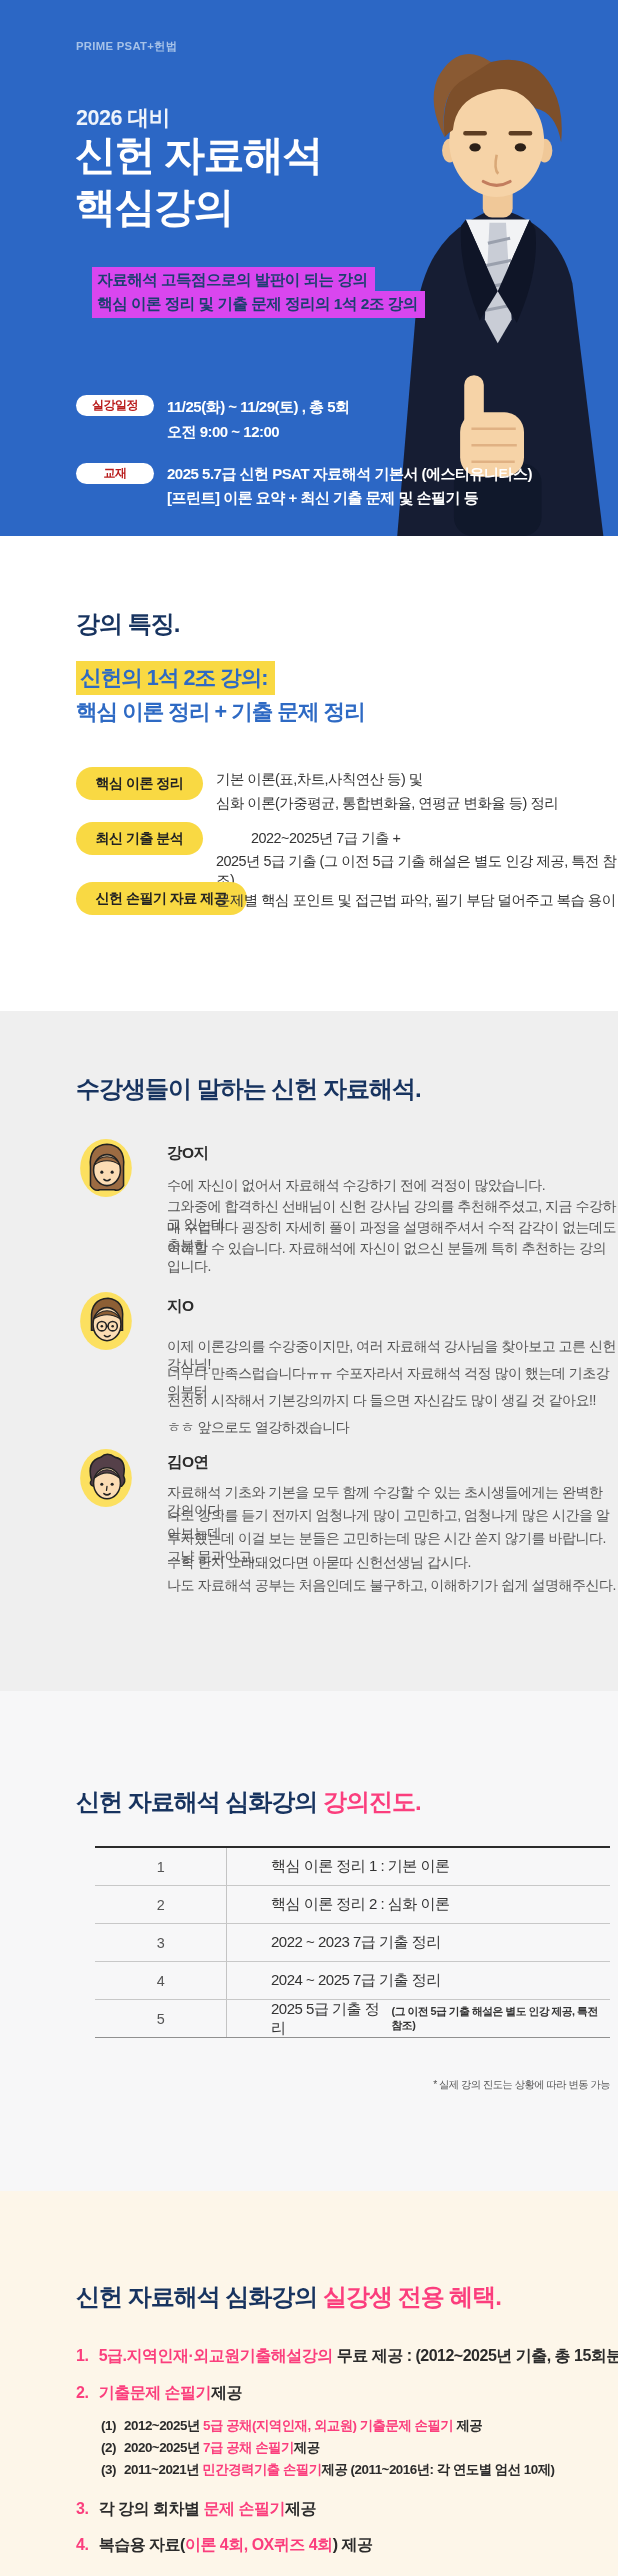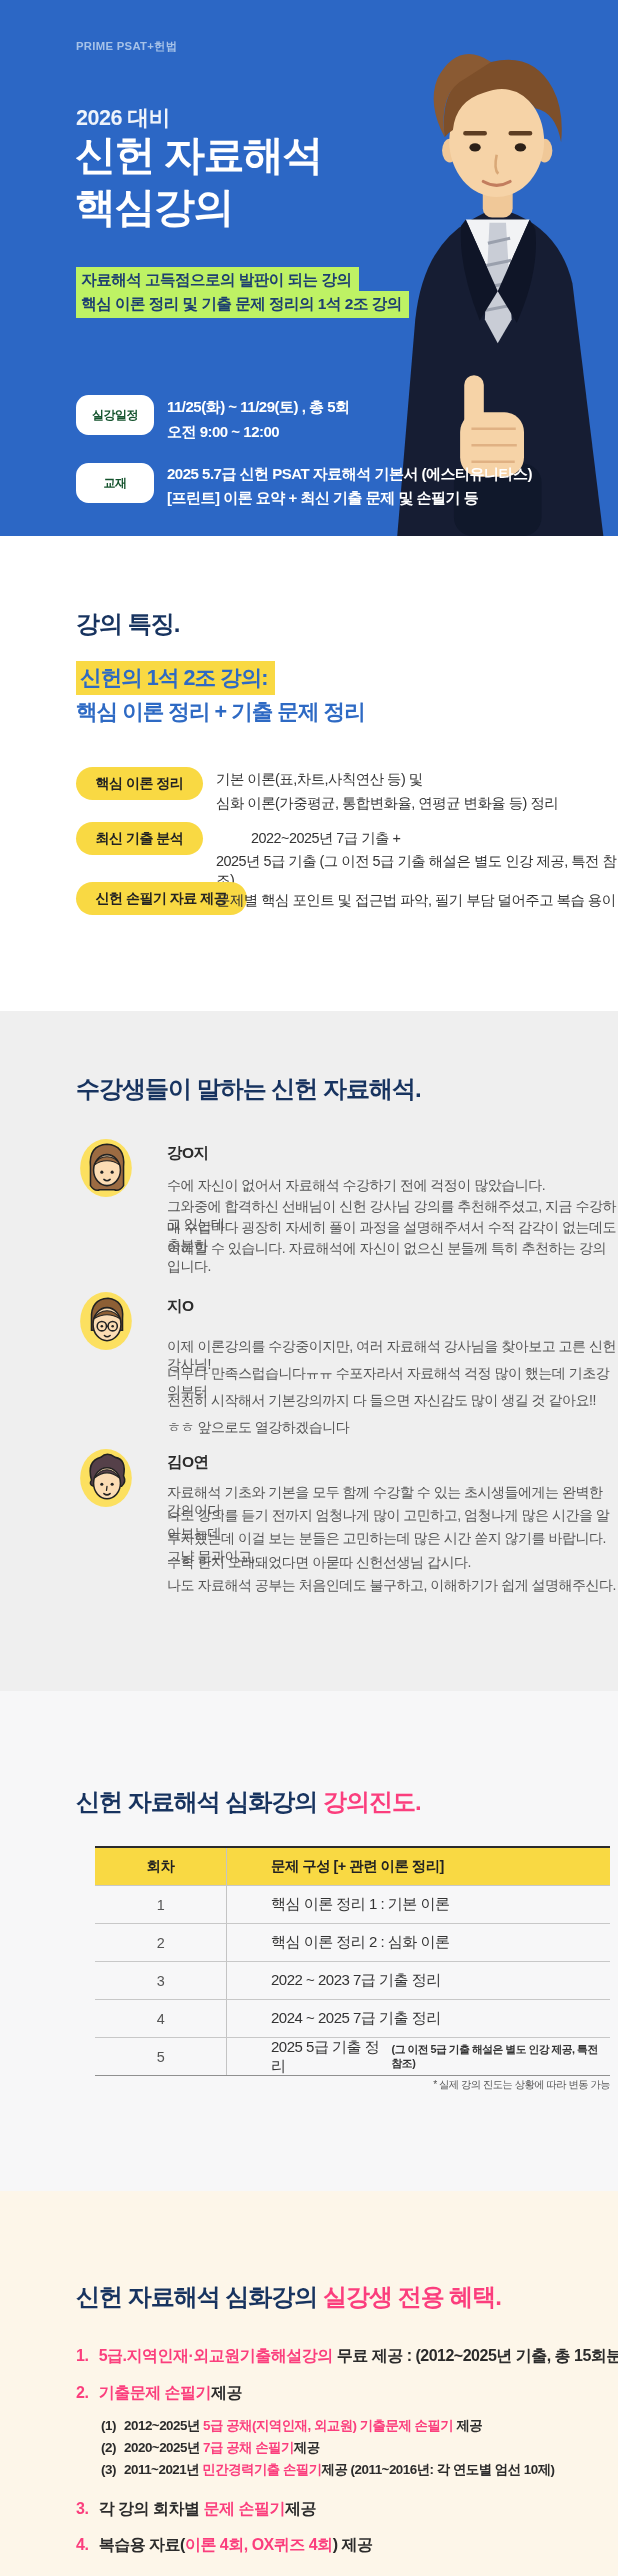--- a/index.html
+++ b/index.html
@@ -7,24 +7,24 @@
   .page{position:relative;width:618px;height:3329px;overflow:hidden;}
   .sec{position:absolute;left:0;width:618px;overflow:hidden;}
 
   
   .sec.hero{top:0;height:536px;background:#2c67c5;}
   .hero .eyebrow{position:absolute;left:76px;top:39px;font-size:11.3px;font-weight:700;color:#a6c2e8;letter-spacing:0.3px;}
   .hero .kicker{position:absolute;left:76px;top:103px;font-size:21.6px;font-weight:700;color:#eef3fb;letter-spacing:-0.5px;}
   .hero .htitle{position:absolute;left:75px;font-size:41px;font-weight:900;color:#ffffff;letter-spacing:-1.5px;line-height:1;}
   .hero .t1{top:135px;}
   .hero .t2{top:187px;}
-  .hero .hhl{position:absolute;left:76px;display:inline-block;background:#bef264;color:#1d3f70;font-size:15.5px;font-weight:800;padding:2.6px 7.2px 3.6px 5.2px;letter-spacing:-0.5px;}
+  .hero .hhl{position:absolute;left:92px;display:inline-block;background:#d946ef;color:#1d3f70;font-size:15.5px;font-weight:800;padding:2.6px 7.2px 3.6px 5.2px;letter-spacing:-0.5px;}
   .hero .hl1{top:267px;}
   .hero .hl2{top:291px;}
-  .wpill{position:absolute;left:76px;width:78px;height:40px;background:#ffffff;border-radius:12.4px;color:#14532d;font-size:12px;font-weight:800;display:flex;align-items:center;justify-content:center;letter-spacing:-0.5px;}
+  .wpill{position:absolute;left:76px;width:78px;height:21px;background:#ffffff;border-radius:12.4px;color:#b91c1c;font-size:12px;font-weight:800;display:flex;align-items:center;justify-content:center;letter-spacing:-0.5px;}
   .hero .sp{top:395px;}
   .hero .bp{top:463px;}
   .wtext{position:absolute;left:167px;color:#ffffff;font-size:15px;font-weight:700;letter-spacing:-0.5px;}
   .hero .s1{top:398px;}
   .hero .s2{top:423px;}
   .hero .b1{top:465px;}
   .hero .b2{top:489px;}
   .instructor{position:absolute;left:361px;top:31px;}
 
   
@@ -196,24 +196,20 @@
     <div class="rline r3c">투자했는데 이걸 보는 분들은 고민하는데 많은 시간 쏟지 않기를 바랍니다. 그냥 문과이고,</div>
     <div class="rline r3d">수학 한지 오래돼었다면 아묻따 신헌선생님 갑시다.</div>
     <div class="rline r3e">나도 자료해석 공부는 처음인데도 불구하고, 이해하기가 쉽게 설명해주신다.</div>
   </section>
 
   <section class="sec curriculum">
     <div class="sect-title title">
       <span>신헌 자료해석 심화강의 </span><span class="pk">강의진도.</span>
     </div>
     <div class="ctable">
-      <div class="crow head">
-        <div class="cc1">회차</div>
-        <div class="cc2">문제 구성 [+ 관련 이론 정리]</div>
-      </div>
       <div class="crow">
         <div class="cc1">1</div>
         <div class="cc2">
             <span>핵심 이론 정리 1 : 기본 이론</span>
           </div>
       </div>
       <div class="crow">
         <div class="cc1">2</div>
         <div class="cc2">
             <span>핵심 이론 정리 2 : 심화 이론</span>

